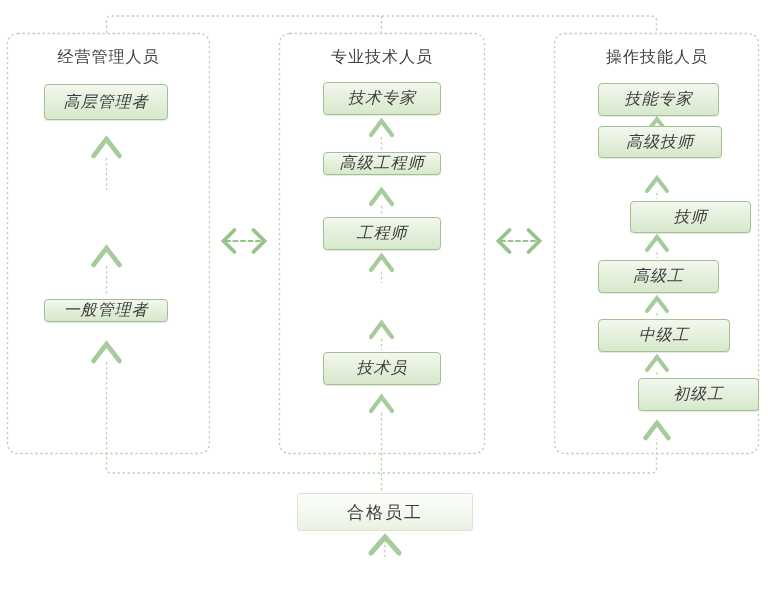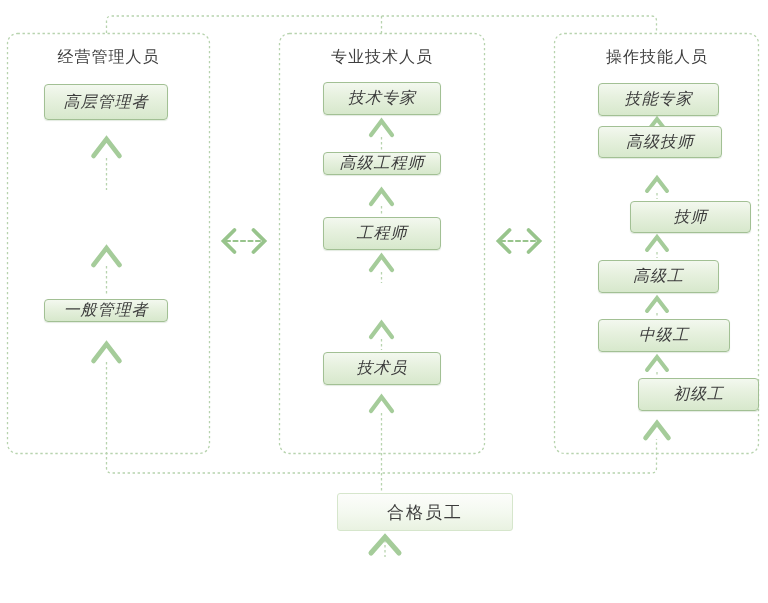--- a/index.html
+++ b/index.html
@@ -37,21 +37,20 @@
   .base-box {
     position:absolute;
     display:flex; align-items:center; justify-content:center;
     background:linear-gradient(180deg,#fcfdfb 0%,#f4f9f0 50%,#e9f2e1 100%);
     border:1px solid #d6e6cc;
     border-radius:3px;
     font-size:17px;
     color:#3c3c3c;
     letter-spacing:2px;
     box-sizing:border-box;
-    margin-left:40px;
   }
 </style>
 </head>
 <body>
 
 <div class="stage">
 
   <svg class="connector-layer" width="768" height="603" viewBox="0 0 768 603">
 
     <g fill="none" stroke-width="1.3" stroke-dasharray="2.4 2.6" stroke="#b7d3ae">

